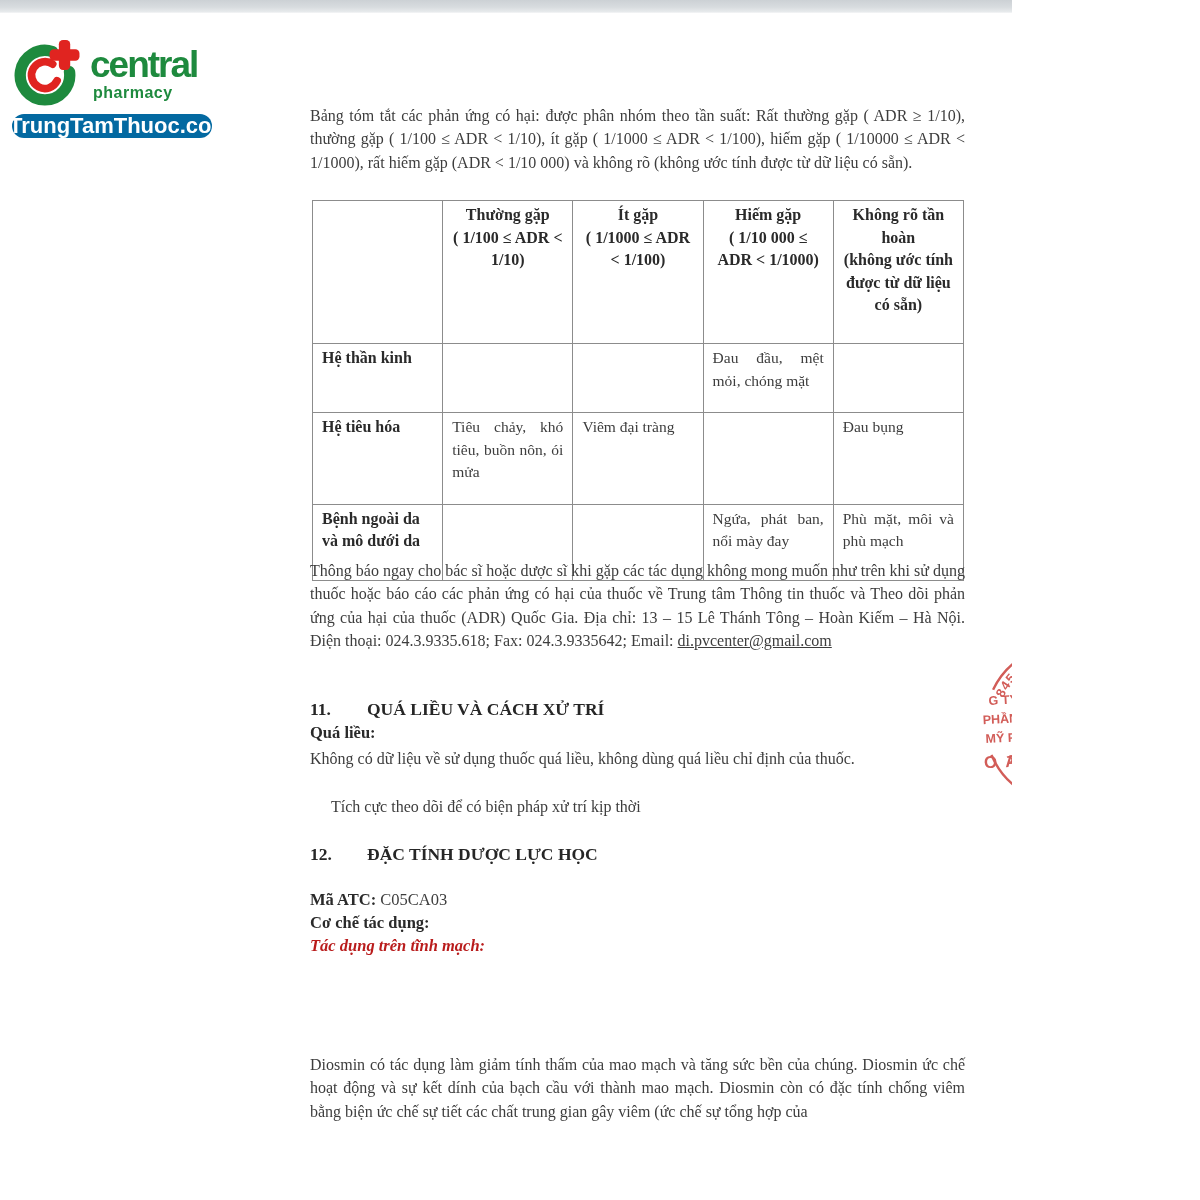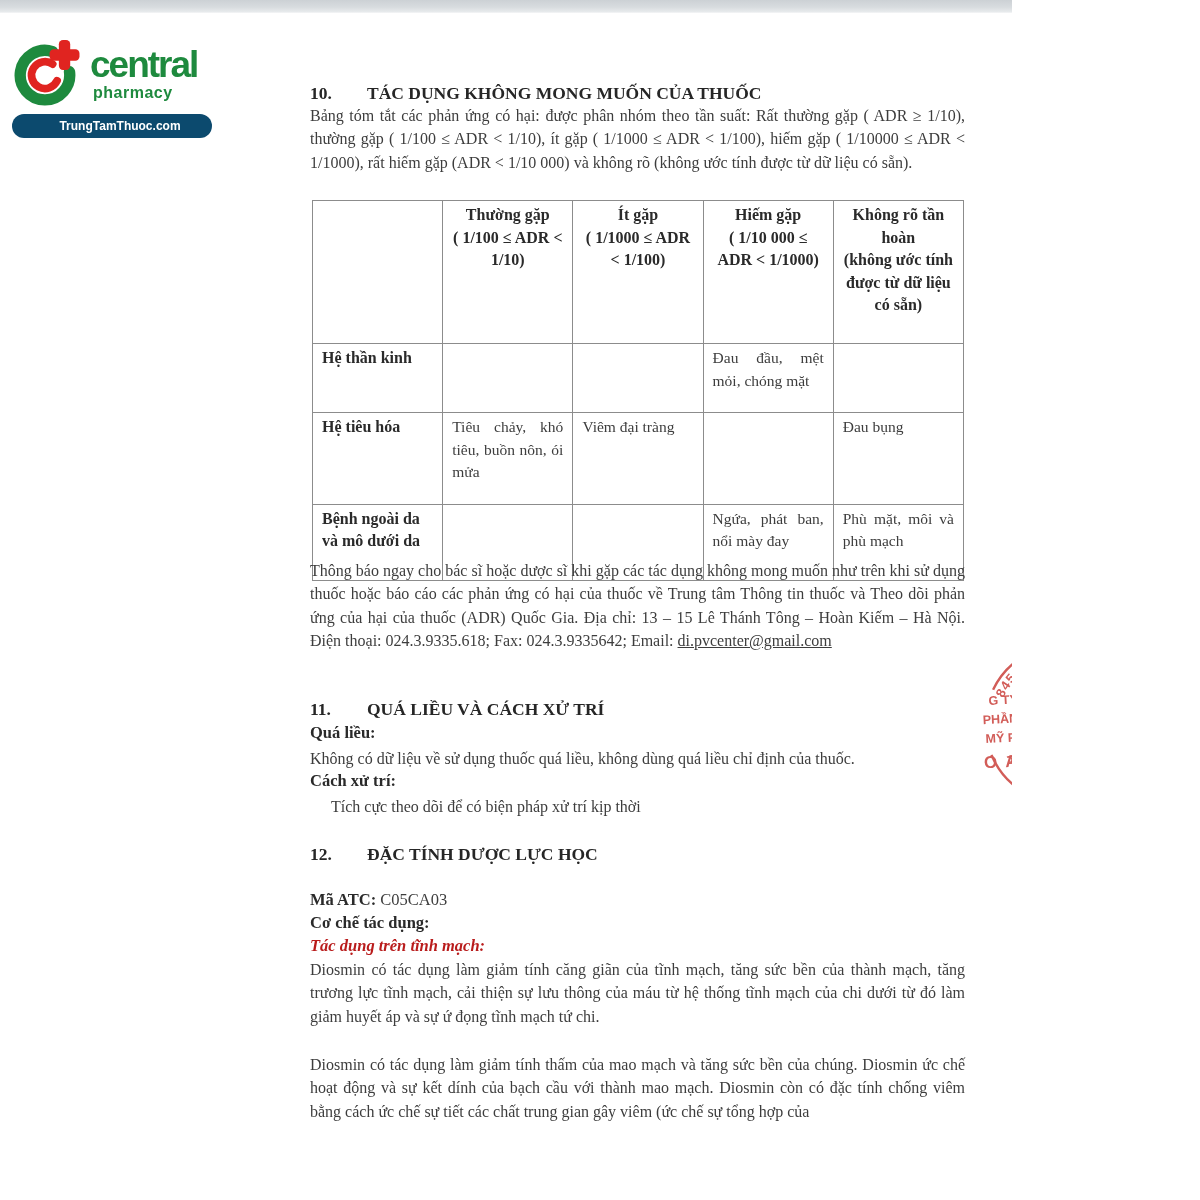--- a/index.html
+++ b/index.html
@@ -12,23 +12,23 @@
   .page-edge{position:absolute;left:1029px;top:0;width:1px;height:1200px;background:#cfd3d8;}
 
   
   .logo{position:absolute;left:10px;top:38px;width:215px;}
   .logo-row{position:relative;height:72px;}
   .logo-icon{position:absolute;left:4px;top:2px;}
   .brand{position:absolute;left:80px;top:8px;font-family:"Liberation Sans",sans-serif;
     font-weight:bold;font-size:37px;letter-spacing:-2px;color:#1e8a3e;line-height:1;}
   .tagline{position:absolute;left:83px;top:47px;font-family:"Liberation Sans",sans-serif;
     font-weight:bold;font-size:16px;letter-spacing:.5px;color:#1e8a3e;line-height:1;}
-  .site-pill{position:absolute;left:2px;top:76px;width:184px;height:24px;background:#0c4a6e;
+  .site-pill{position:absolute;left:2px;top:76px;width:184px;height:24px;background:#0369a1;
     border-radius:13px;display:flex;align-items:center;justify-content:center;
-    font-family:"Liberation Sans",sans-serif;font-weight:bold;font-size:12px;color:#fff;padding-left:16px;}
+    font-family:"Liberation Sans",sans-serif;font-weight:bold;font-size:22px;color:#fff;padding-left:16px;}
 
   
   .doc{position:absolute;left:310px;width:655px;color:#3d3d3d;}
   .abs{position:absolute;}
   .h-sec{font-weight:bold;font-size:17.5px;color:#262626;white-space:nowrap;}
   .h-sec .num{display:inline-block;width:57px;}
   .para{font-size:16px;line-height:23.4px;text-align:justify;}
   .lbl{font-weight:bold;font-size:16.5px;color:#2a2a2a;}
   .lbl-i{font-weight:bold;font-style:italic;font-size:16.5px;color:#b91c1c;}
   .inline-val{font-weight:normal;color:#3d3d3d;}
@@ -66,23 +66,20 @@
           <rect x="43.5" y="0" width="11" height="29" rx="4" fill="#e02420"></rect>
           <rect x="34.5" y="9" width="29" height="11" rx="4" fill="#e02420"></rect>
         </g>
       </svg>
       <div class="brand">central</div>
       <div class="tagline">pharmacy</div>
     </div>
     <div class="site-pill">TrungTamThuoc.com</div>
   </div>
 
-  <div class="doc abs h-sec" style="top:83px;">
-    <span class="num">10.</span><span>TÁC DỤNG KHÔNG MONG MUỐN CỦA THUỐC</span>
-  </div>
   <div class="doc abs para" style="top:104px;">Bảng tóm tắt các phản ứng có hại: được phân nhóm theo tần suất: Rất thường gặp ( ADR ≥ 1/10), thường gặp ( 1/100 ≤ ADR &lt; 1/10), ít gặp ( 1/1000 ≤ ADR &lt; 1/100), hiếm gặp ( 1/10000 ≤ ADR &lt; 1/1000), rất hiếm gặp (ADR &lt; 1/10 000) và không rõ (không ước tính được từ dữ liệu có sẵn).</div>
 
   <table class="adr">
     <tbody>
         <tr style="height:143px;">
       <th></th>
       <th>
         <span style="display:block;">Thường gặp</span>
         <span style="display:block;">( 1/100 ≤ ADR &lt; 1/10)</span>
       </th>
@@ -126,34 +123,32 @@
   <div class="doc abs para" style="top:559px;">
     <span>Thông báo ngay cho bác sĩ hoặc dược sĩ khi gặp các tác dụng không mong muốn như trên khi sử dụng thuốc hoặc báo cáo các phản ứng có hại của thuốc về Trung tâm Thông tin thuốc và Theo dõi phản ứng của hại của thuốc (ADR) Quốc Gia. Địa chỉ: 13 – 15 Lê Thánh Tông – Hoàn Kiếm – Hà Nội. Điện thoại: 024.3.9335.618; Fax: 024.3.9335642; Email:</span>
     <span class="email">di.pvcenter@gmail.com</span>
   </div>
 
   <div class="doc abs h-sec" style="top:699px;">
     <span class="num">11.</span><span>QUÁ LIỀU VÀ CÁCH XỬ TRÍ</span>
   </div>
   <div class="doc abs lbl" style="top:723px;">Quá liều:</div>
   <div class="doc abs para" style="top:747px;">Không có dữ liệu về sử dụng thuốc quá liều, không dùng quá liều chỉ định của thuốc.</div>
-  <div class="doc abs lbl" style="top:771px;">Cách xử trí:</div>
   <div class="doc abs para" style="top:795px;margin-left:21px;">Tích cực theo dõi để có biện pháp xử trí kịp thời</div>
 
   <div class="doc abs h-sec" style="top:844px;">
     <span class="num">12.</span><span>ĐẶC TÍNH DƯỢC LỰC HỌC</span>
   </div>
   <div class="doc abs" style="top:890px;font-size:16.5px;">
     <span class="lbl">Mã ATC:</span>
     <span class="inline-val">C05CA03</span>
   </div>
   <div class="doc abs lbl" style="top:913px;">Cơ chế tác dụng:</div>
   <div class="doc abs lbl-i" style="top:936px;">Tác dụng trên tĩnh mạch:</div>
-  <div class="doc abs para" style="top:958px;">Diosmin có tác dụng làm giảm tính căng giãn của tĩnh mạch, tăng sức bền của thành mạch, tăng trương lực tĩnh mạch, cải thiện sự lưu thông của máu từ hệ thống tĩnh mạch của chi dưới từ đó làm giảm huyết áp và sự ứ đọng tĩnh mạch tứ chi.</div>
-  <div class="doc abs para" style="top:1053px;">Diosmin có tác dụng làm giảm tính thấm của mao mạch và tăng sức bền của chúng. Diosmin ức chế hoạt động và sự kết dính của bạch cầu với thành mao mạch. Diosmin còn có đặc tính chống viêm bằng cách ức chế sự tiết các chất trung gian gây viêm (ức chế sự tổng hợp của</div>
+  <div class="doc abs para" style="top:1053px;">Diosmin có tác dụng làm giảm tính thấm của mao mạch và tăng sức bền của chúng. Diosmin ức chế hoạt động và sự kết dính của bạch cầu với thành mao mạch. Diosmin còn có đặc tính chống viêm bằng biện ức chế sự tiết các chất trung gian gây viêm (ức chế sự tổng hợp của</div>
 
   <div class="stamp">
     <svg width="150" height="170" viewBox="0 0 150 170">
       <defs>
         <path id="arcTop" d="M 34 58 A 65 65 0 0 1 112 22"></path>
         <path id="arcBottom" d="M 35 114 A 64 64 0 0 0 89 150"></path>
       </defs>
       <g fill="none" stroke="#cc4742" stroke-width="2.4">
         <path d="M 25 47 A 78 78 0 0 1 122 12"></path>
         <path d="M 90 33 A 52 52 0 0 1 125 42" stroke-width="2"></path>

